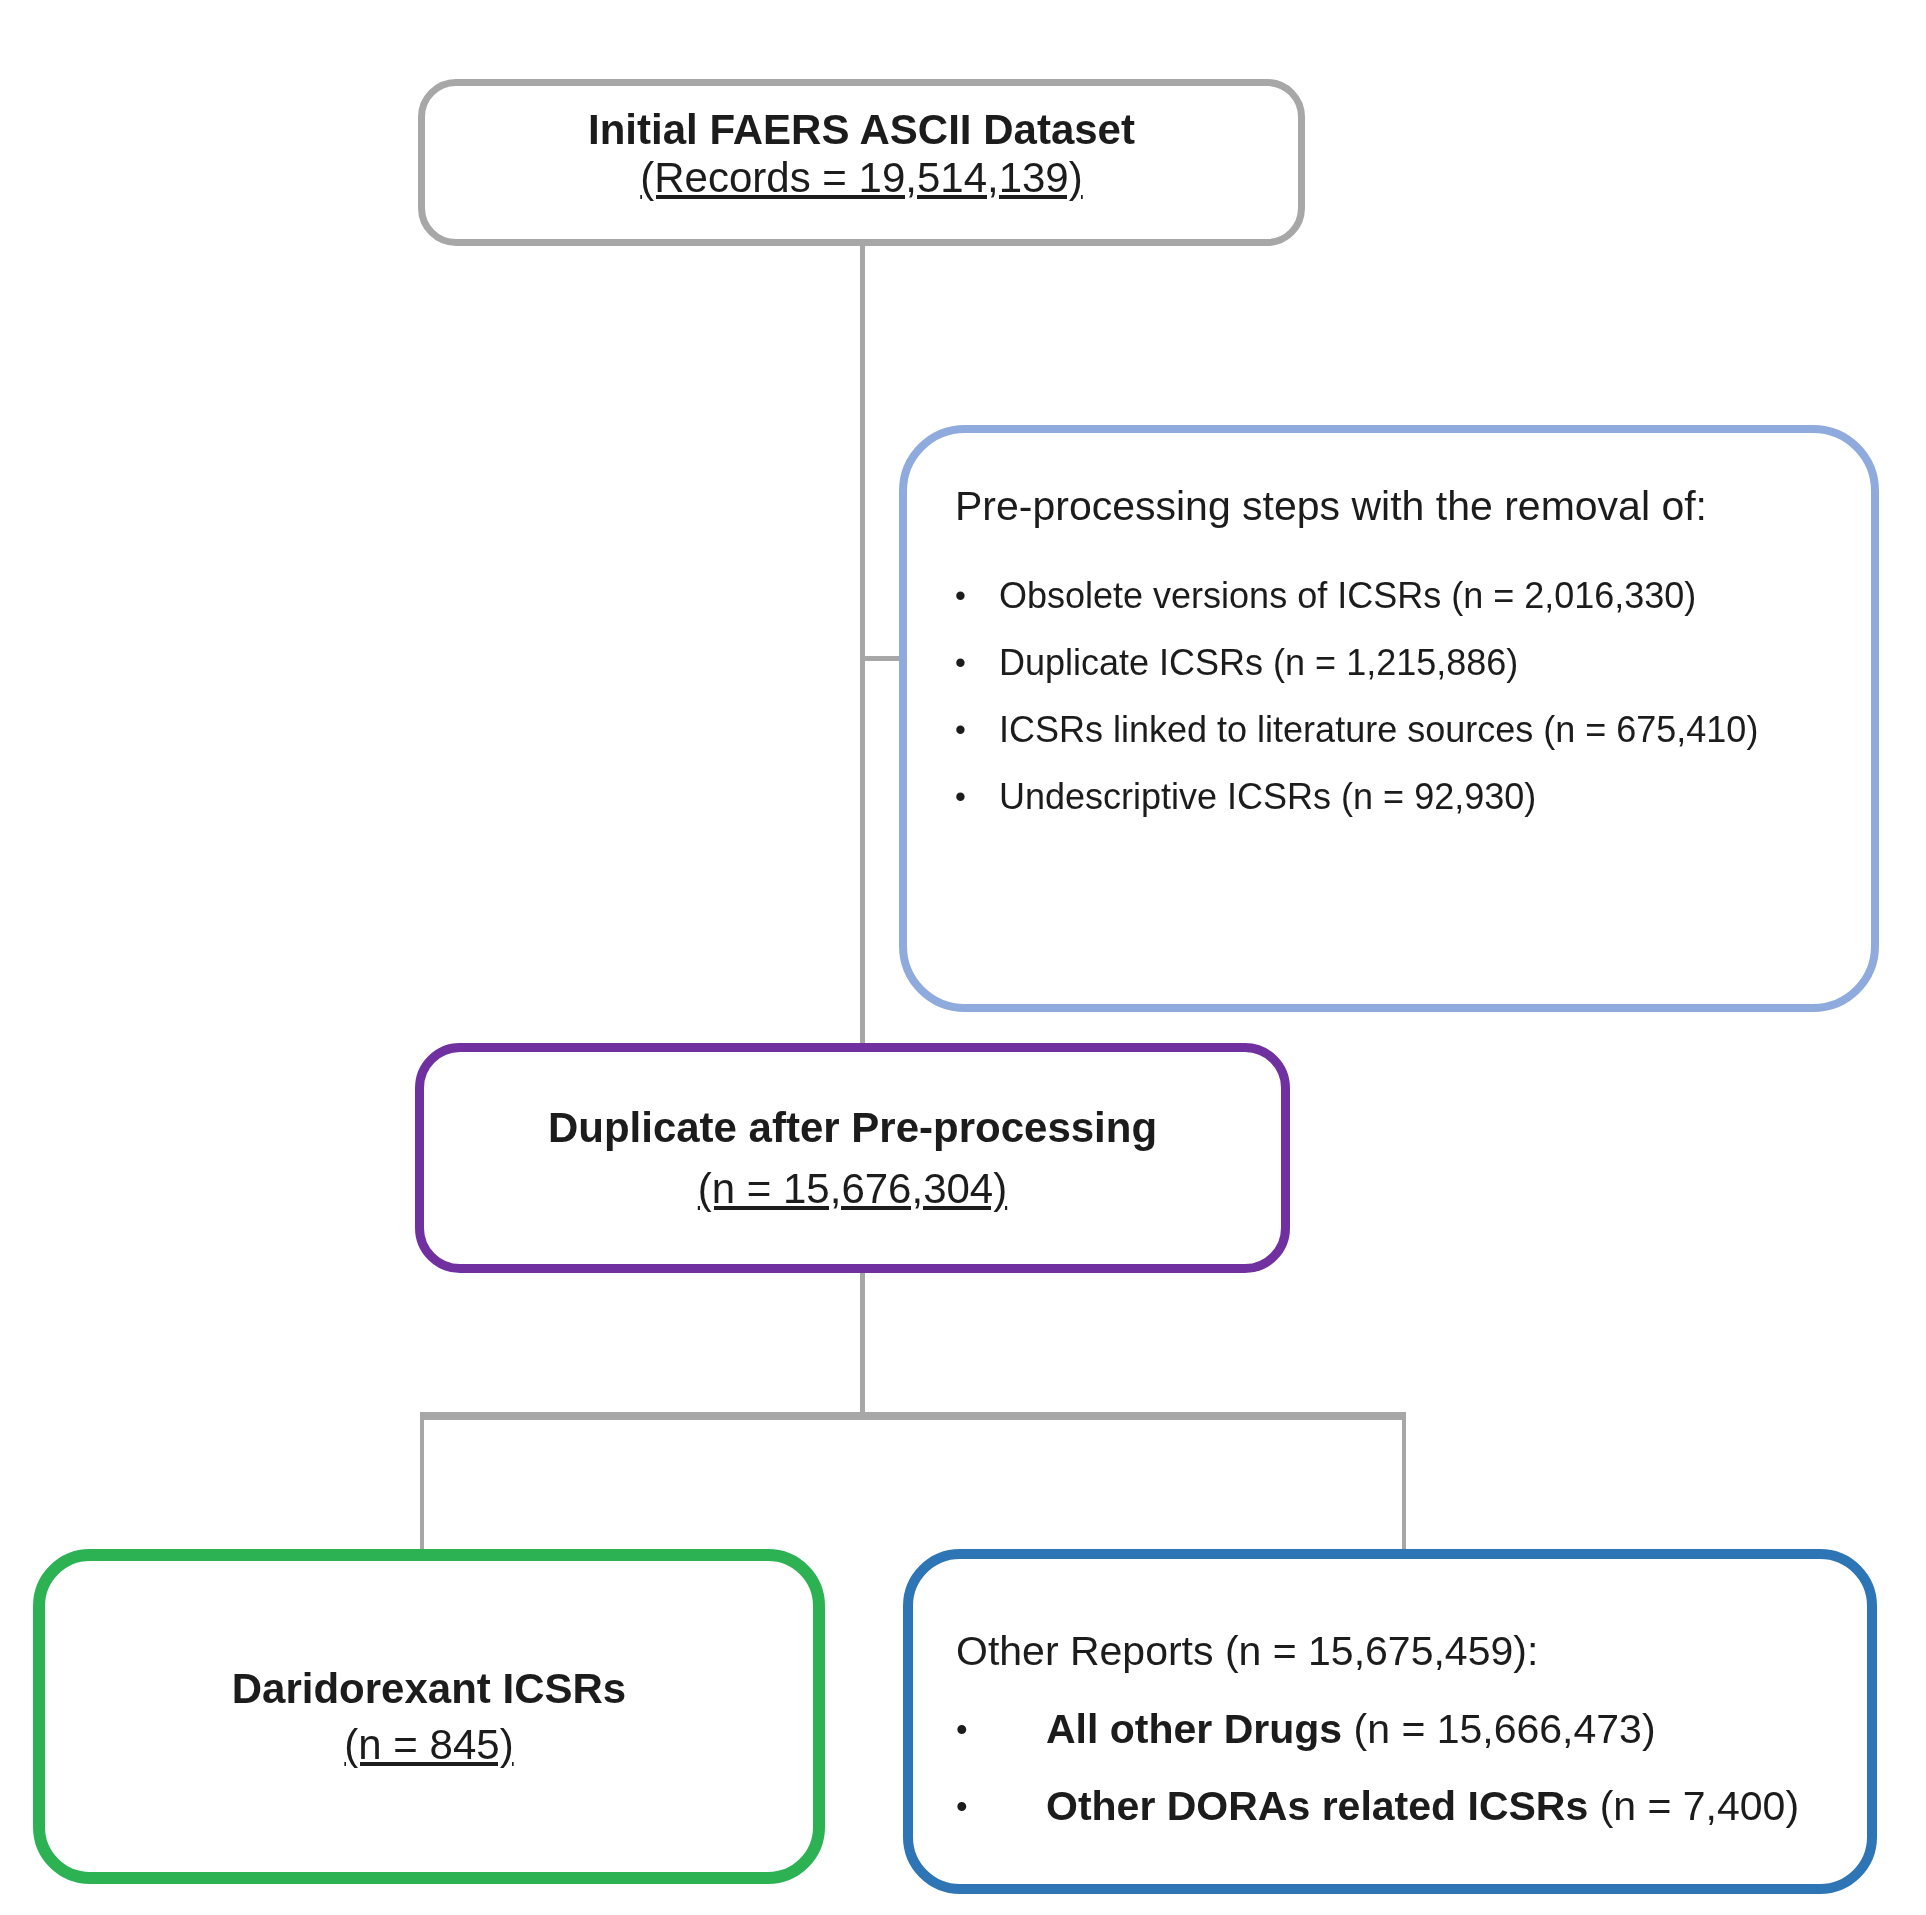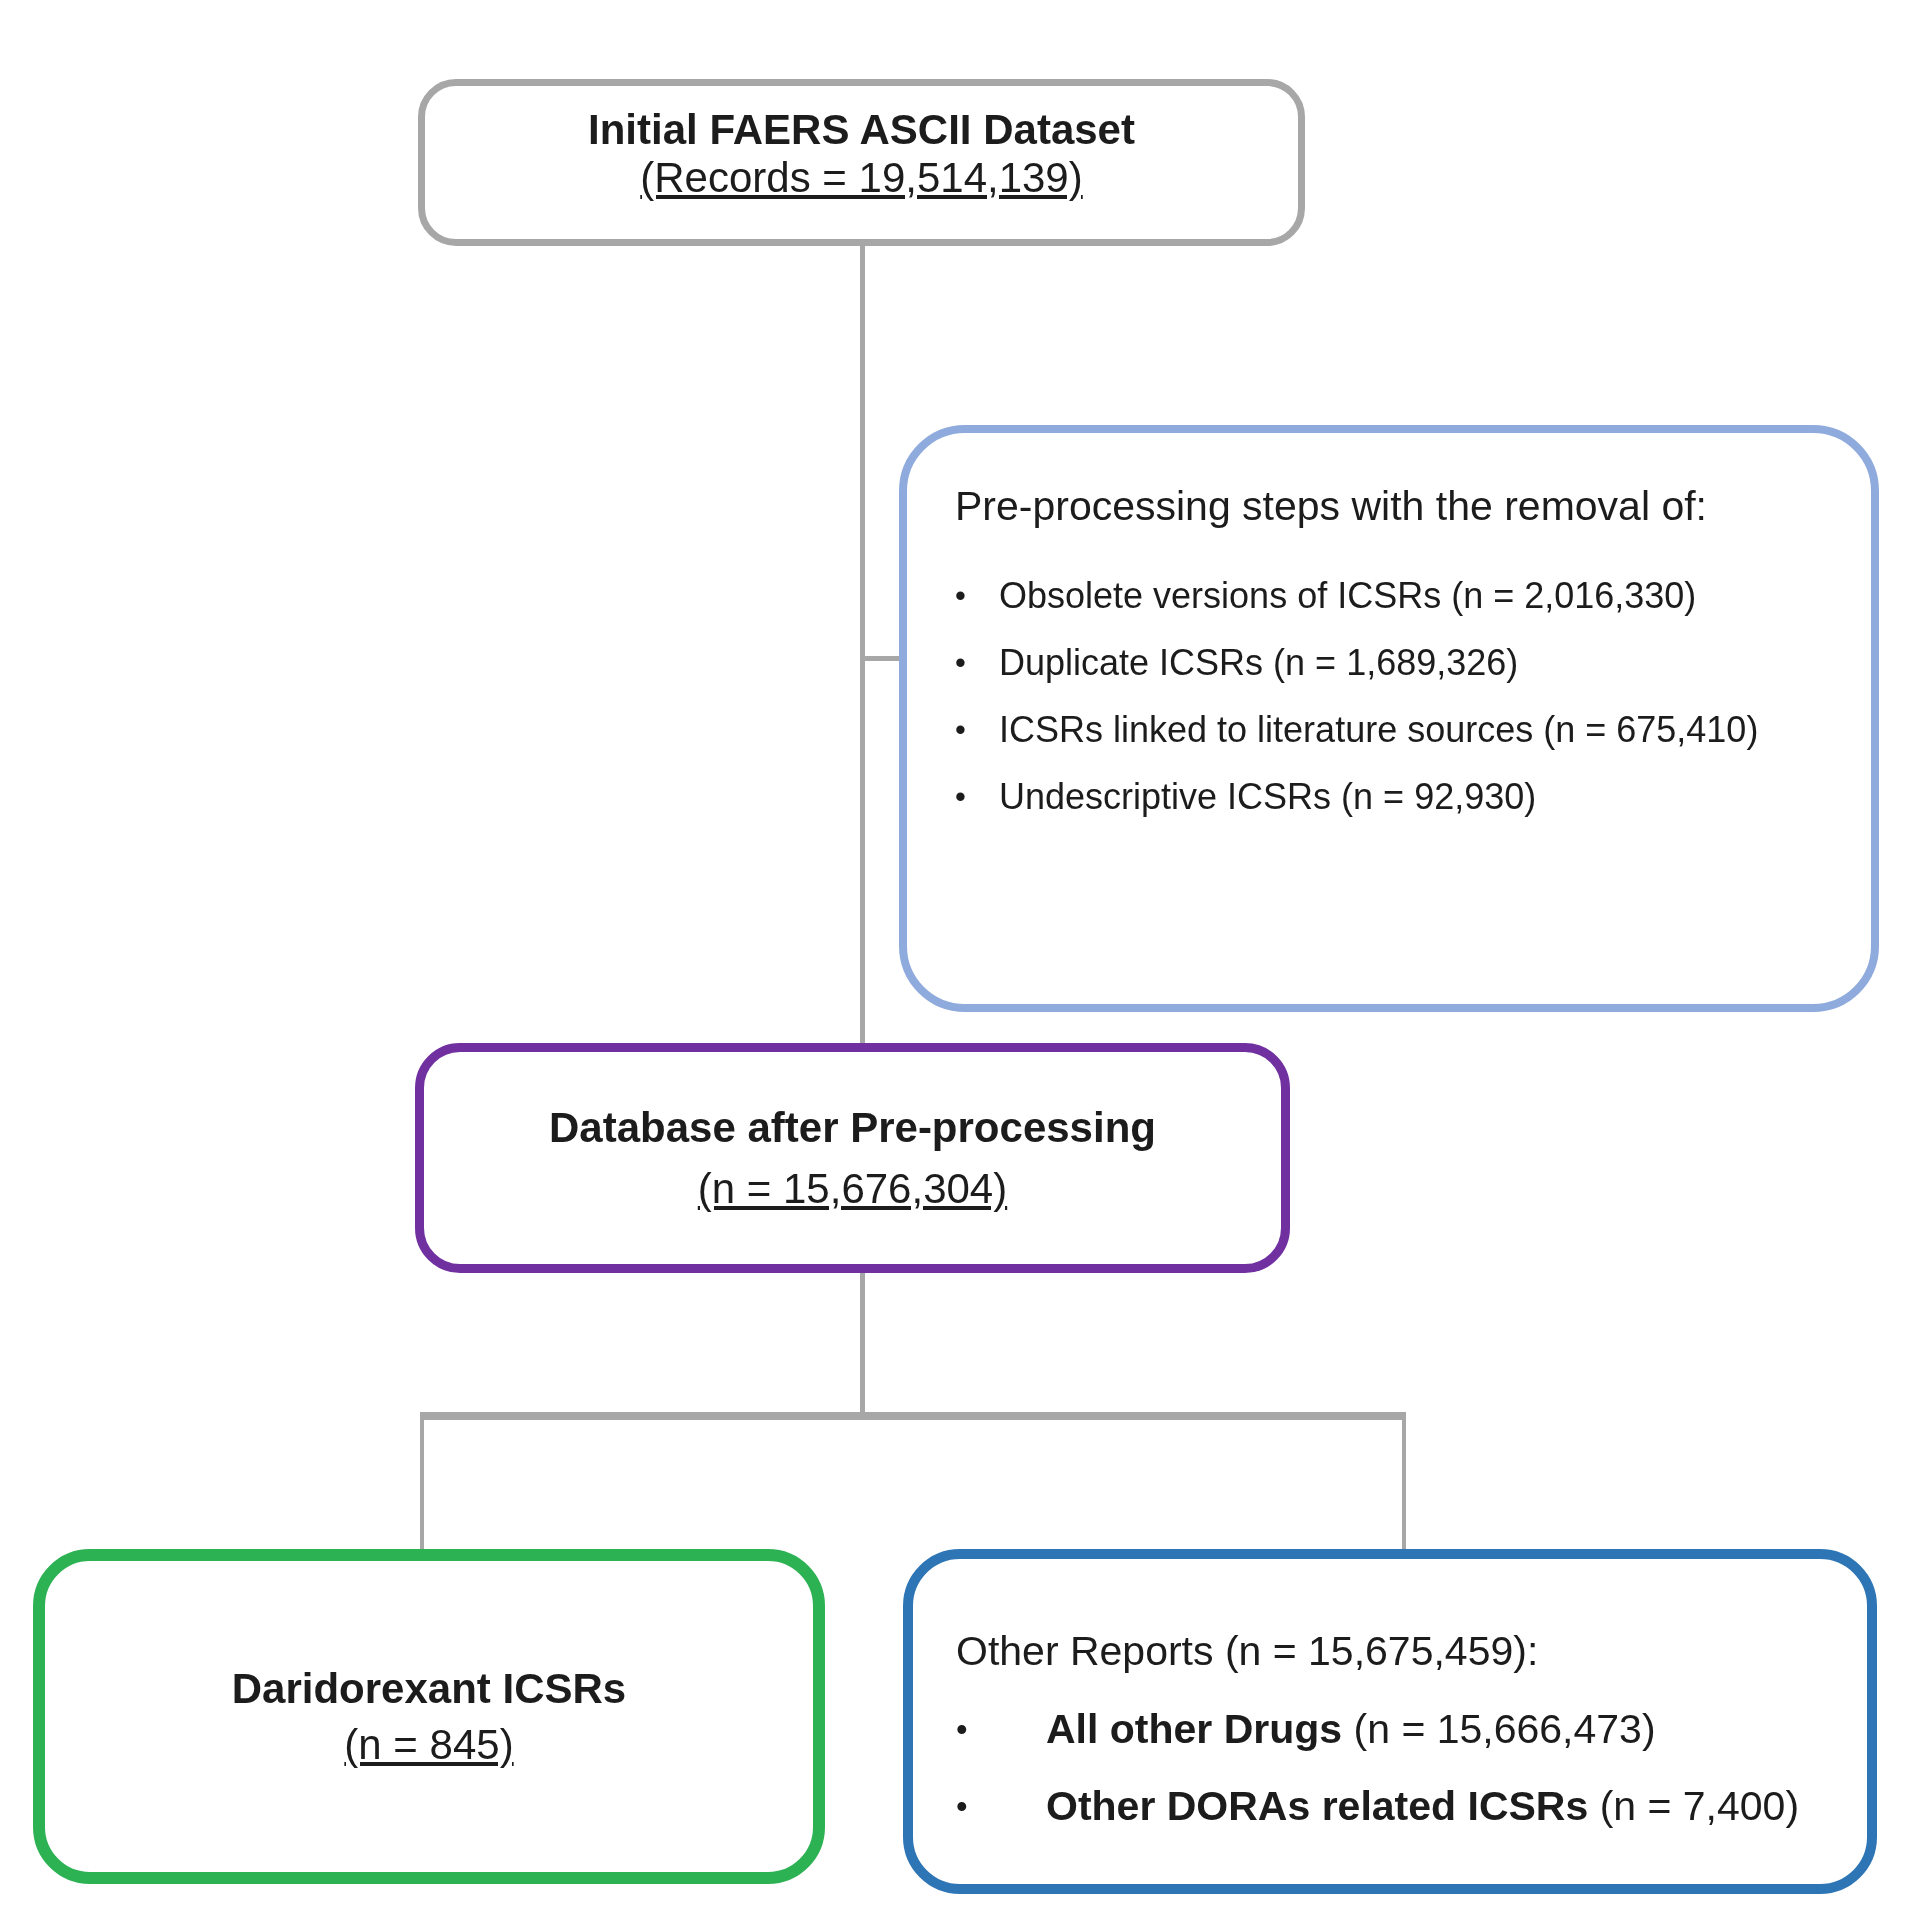--- a/index.html
+++ b/index.html
@@ -162,34 +162,34 @@
   </div>
 
   <div class="box" id="preprocessing-box">
     <div class="pre-title">Pre-processing steps with the removal of:</div>
     <div class="pre-item">
       <span class="bullet">•</span>
       <span class="text">Obsolete versions of ICSRs (n = 2,016,330)</span>
     </div>
     <div class="pre-item">
       <span class="bullet">•</span>
-      <span class="text">Duplicate ICSRs (n = 1,689,326)</span>
+      <span class="text">Duplicate ICSRs (n = 1,215,886)</span>
     </div>
     <div class="pre-item">
       <span class="bullet">•</span>
       <span class="text">ICSRs linked to literature sources (n = 675,410)</span>
     </div>
     <div class="pre-item">
       <span class="bullet">•</span>
       <span class="text">Undescriptive ICSRs (n = 92,930)</span>
     </div>
   </div>
 
   <div class="box center-box" id="database-box">
-    <div class="box-title-bold">Database after Pre-processing</div>
+    <div class="box-title-bold">Duplicate after Pre-processing</div>
     <div class="box-subtitle">(n = 15,676,304)</div>
   </div>
 
   <div class="box center-box" id="daridorexant-box">
     <div class="box-title-bold">Daridorexant ICSRs</div>
     <div class="box-subtitle">(n = 845)</div>
   </div>
 
   <div class="box" id="other-reports-box">
     <div class="other-title">Other Reports (n = 15,675,459):</div>

